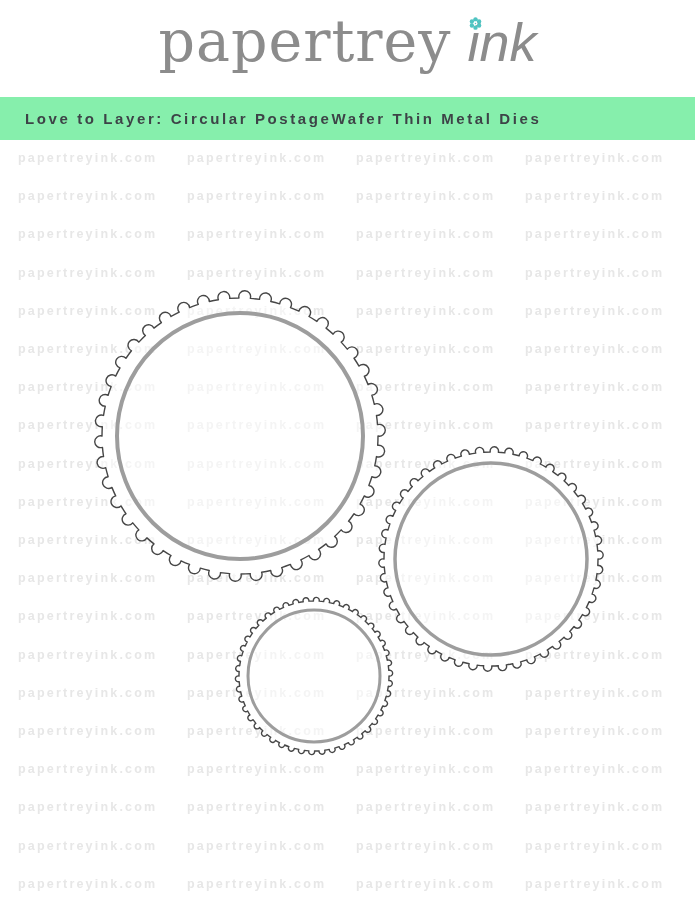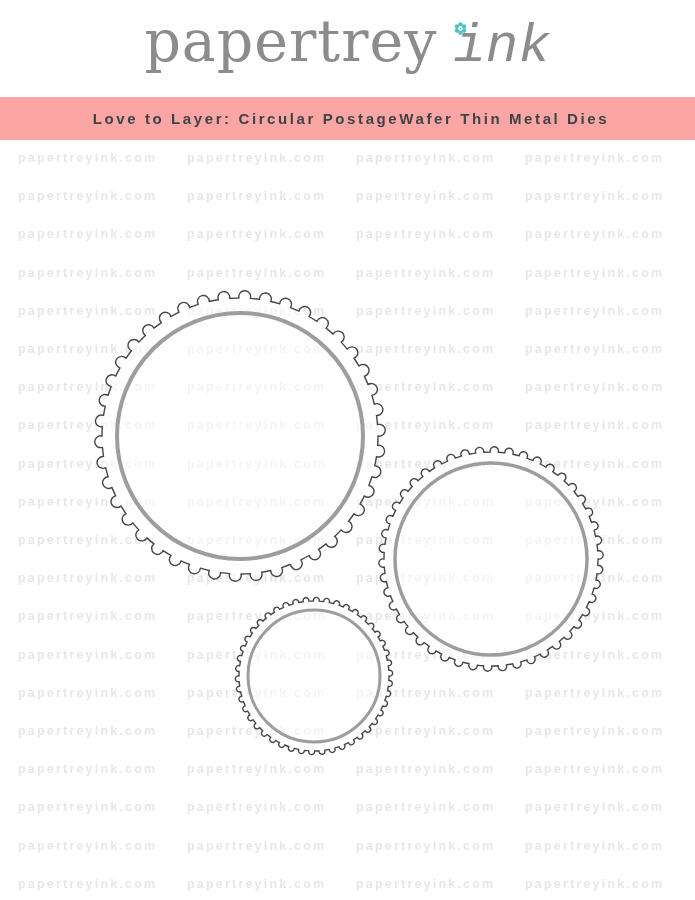--- a/index.html
+++ b/index.html
@@ -18,35 +18,35 @@
     gap: 16px;
     z-index: 5;
   }
   .logo .serif {
     font-family: "DejaVu Serif", serif;
     font-size: 57px; font-weight: 400;
     color: #8c8c8c; letter-spacing: 1px;
   }
   .script-wrap { position: relative; display: inline-block; }
   .logo .script {
-    font-family: Liberation Mono, monospace;
+    font-family: Liberation Sans, sans-serif;
     font-style: italic;
     font-size: 54px;
     color: #8c8c8c;
   }
   .flower {
     position: absolute; left: 1px; top: 6px;
     width: 13px; height: 13px;
   }
   
   .banner {
     position: absolute; left: 0; top: 97px;
     width: 695px; height: 43px;
-    background: #fca5a5;
-    display: flex; justify-content: center; align-items: center;
+    background: #86efac;
+    display: flex; justify-content: flex-start; align-items: center;
     z-index: 5;
   }
   .banner .left  { margin-left: 25px; }
   .banner .right { margin-right: 18px; }
   .banner span {
     font-size: 15px; font-weight: bold;
     letter-spacing: 2.6px;
     color: #3d4347;
     white-space: nowrap;
   }

